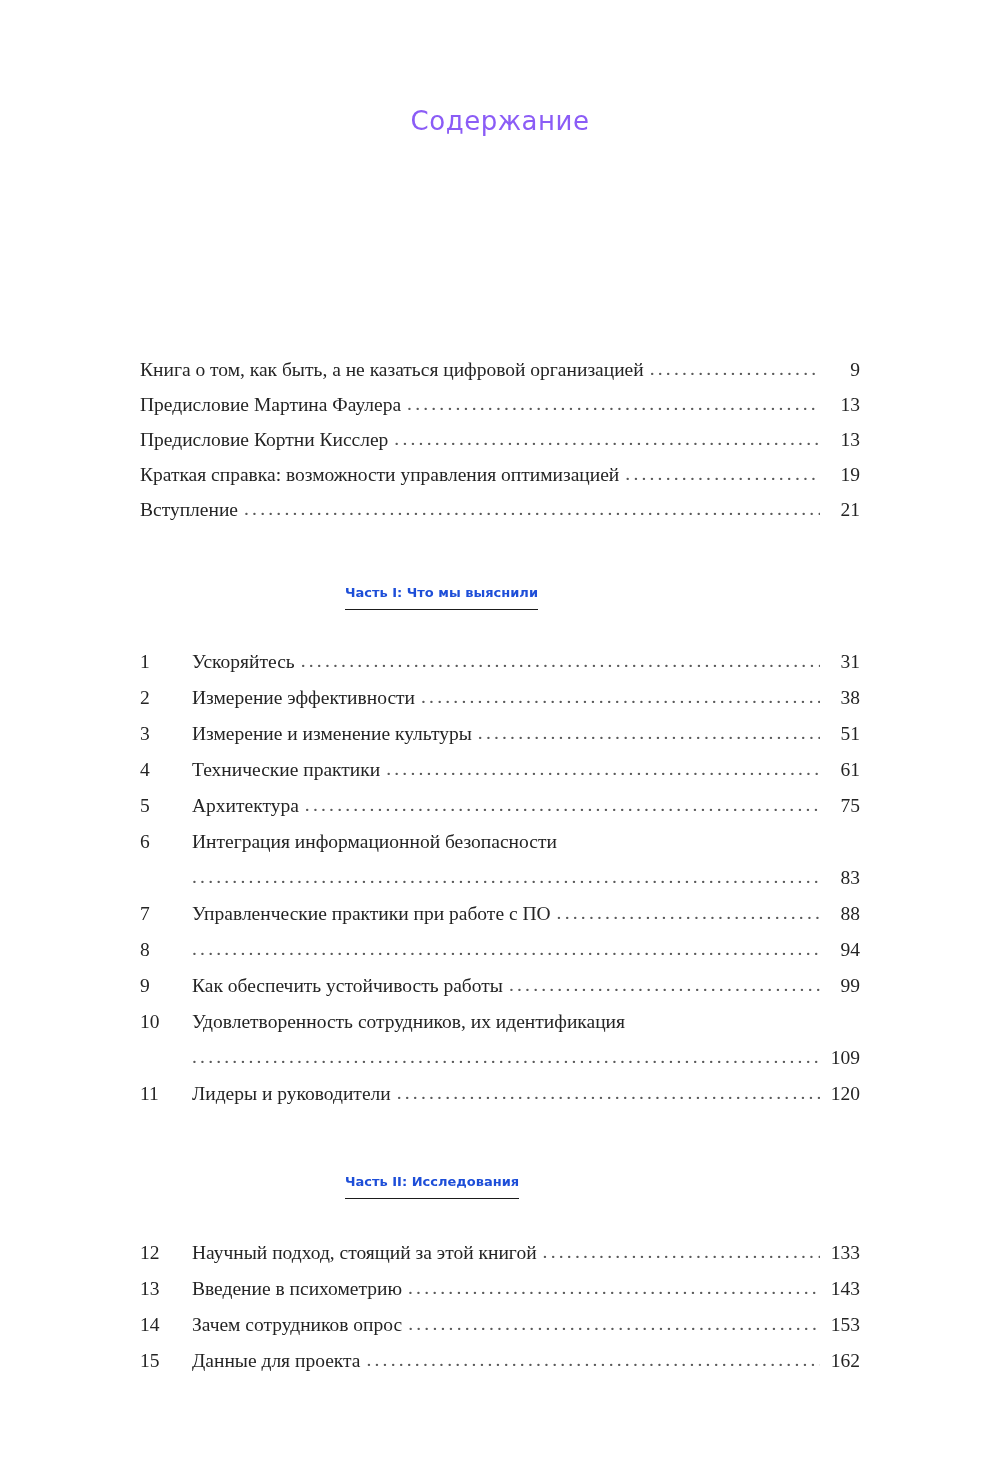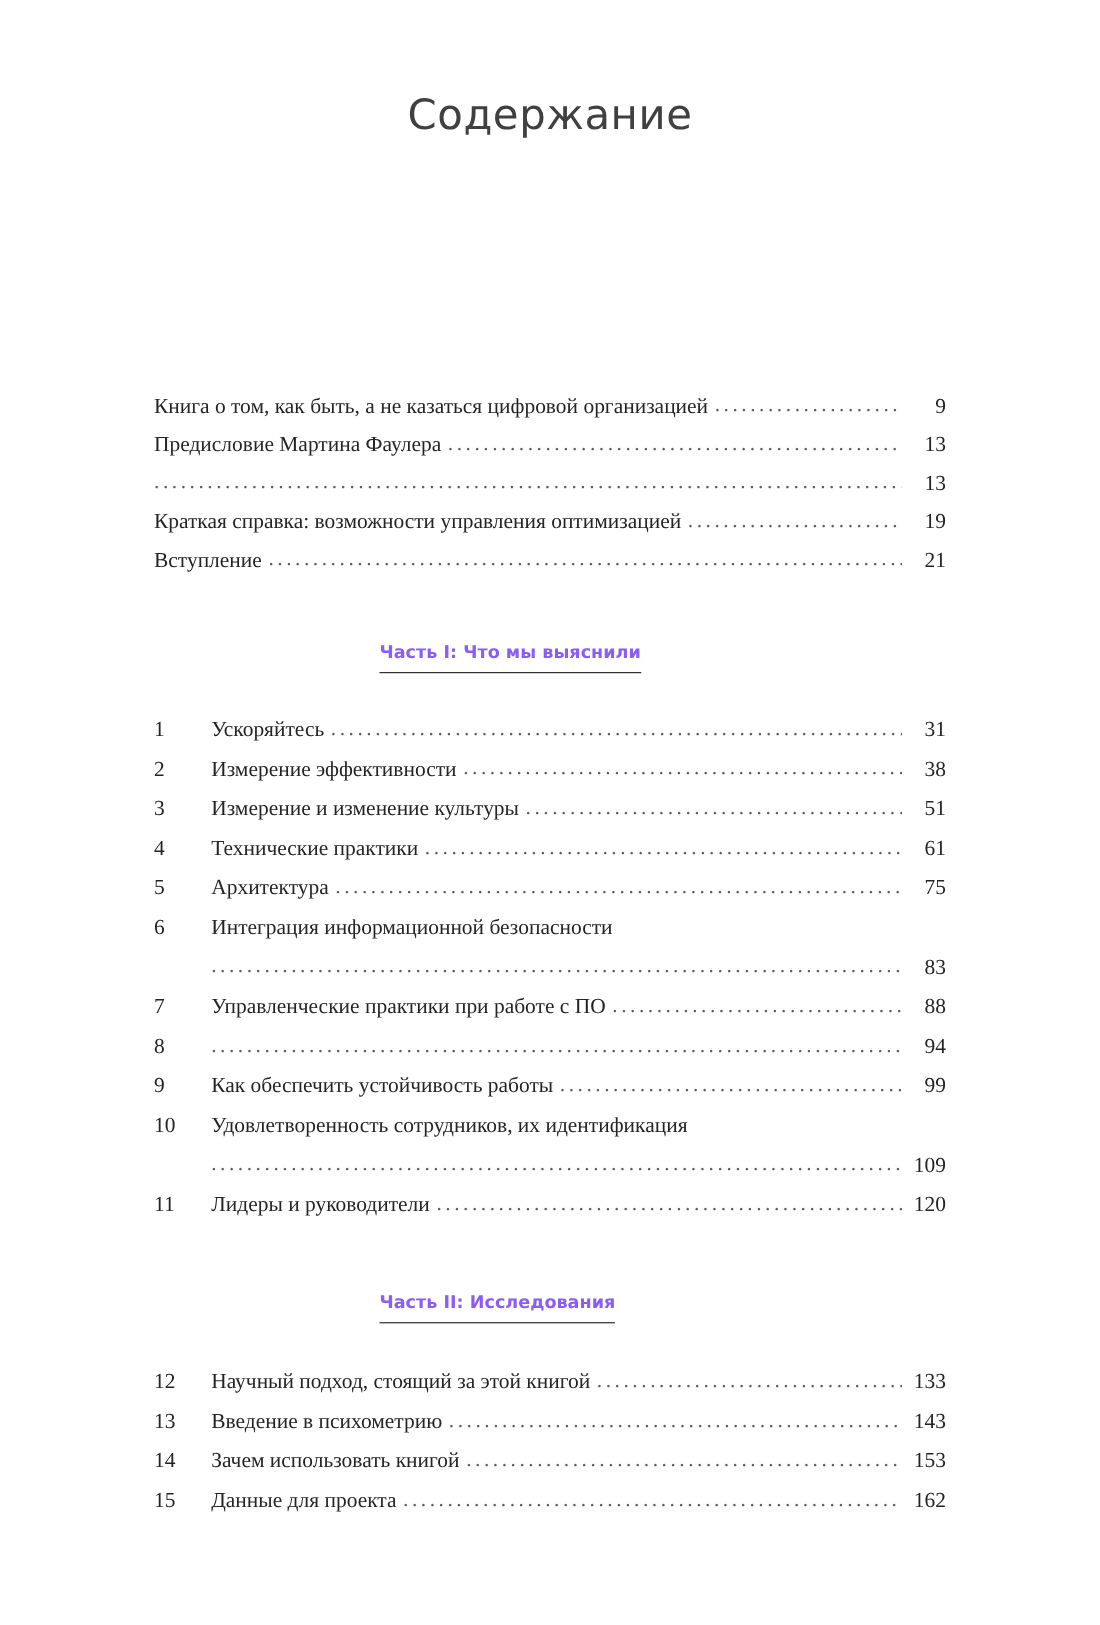--- a/index.html
+++ b/index.html
@@ -14,25 +14,25 @@
     margin: 0 auto;
     background: #ffffff;
     overflow: hidden;
     font-family: "Liberation Serif", serif;
     color: #1a1a1a;
   }
   .page-title {
     text-align: center;
     font-family: "DejaVu Sans", sans-serif;
     font-weight: 400;
-    font-size: 38px;
+    font-size: 26px;
     letter-spacing: 0.5px;
-    color: #404040;
+    color: #8b5cf6;
     margin: 0;
-    padding-top: 82px;
+    padding-top: 106px;
   }
 
   .toc {
     position: absolute;
     left: 140px;
     right: 140px;
     top: 352px;
   }
 
   
@@ -78,22 +78,22 @@
   
   .entry.cont .label {
     padding-right: 8px;
   }
   .entry.noleader .dots { visibility: hidden; }
 
   
   .part-heading {
     font-family: "DejaVu Sans", sans-serif;
     font-weight: bold;
-    font-size: 16px;
-    color: #8b5cf6;
+    font-size: 13px;
+    color: #1d4ed8;
     display: inline-block;
     padding: 0 0 9px 0;
     border-bottom: 1.5px solid #1b1b1b;
     margin-left: 205px;
   }
   .part-wrap {
     margin-top: 56px;
     margin-bottom: 34px;
   }
   .part-wrap.second {
@@ -122,20 +122,21 @@
           <span class="label">Книга о том, как быть, а не казаться цифровой организацией</span>
           <span class="dots">........................................................................................................................</span>
           <span class="page-no">9</span>
         </div>
         <div class="entry">
           <span class="label">Предисловие Мартина Фаулера</span>
           <span class="dots">........................................................................................................................</span>
           <span class="page-no">13</span>
         </div>
         <div class="entry">
+          <span class="label">Предисловие Кортни Кисслер</span>
           <span class="dots">........................................................................................................................</span>
           <span class="page-no">13</span>
         </div>
         <div class="entry">
           <span class="label">Краткая справка: возможности управления оптимизацией</span>
           <span class="dots">........................................................................................................................</span>
           <span class="page-no">19</span>
         </div>
         <div class="entry">
           <span class="label">Вступление</span>
@@ -232,21 +233,21 @@
             <span class="page-no">133</span>
           </div>
           <div class="entry">
             <span class="num-col">13</span>
             <span class="label">Введение в психометрию</span>
             <span class="dots">........................................................................................................................</span>
             <span class="page-no">143</span>
           </div>
           <div class="entry">
             <span class="num-col">14</span>
-            <span class="label">Зачем использовать книгой</span>
+            <span class="label">Зачем сотрудников опрос</span>
             <span class="dots">........................................................................................................................</span>
             <span class="page-no">153</span>
           </div>
           <div class="entry">
             <span class="num-col">15</span>
             <span class="label">Данные для проекта</span>
             <span class="dots">........................................................................................................................</span>
             <span class="page-no">162</span>
           </div>
         </div>

